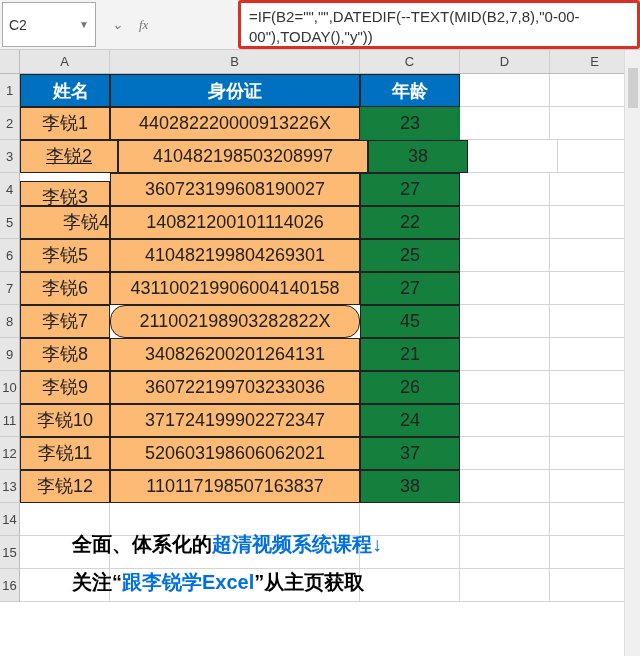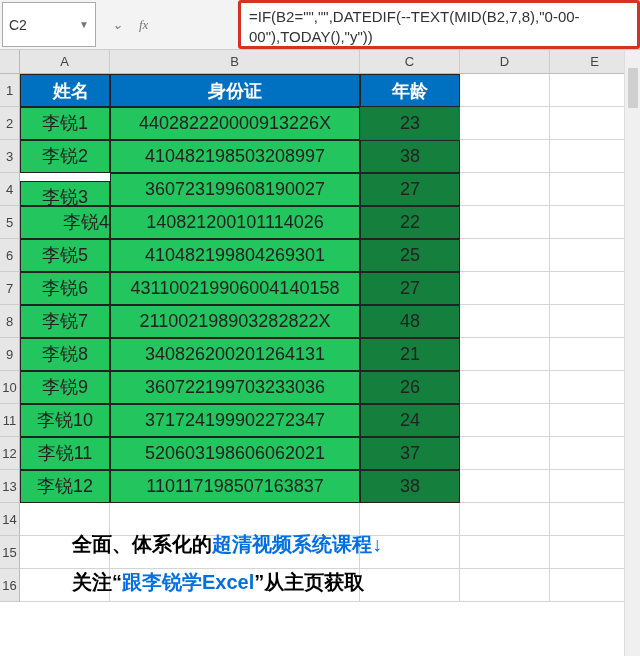--- a/index.html
+++ b/index.html
@@ -126,21 +126,21 @@
     }
     .data-row {
       display: flex;
       height: 33px;
     }
     .td {
       border: 1px solid #222;
       text-align: center;
       font-size: 18px;
       line-height: 31px;
-      background: #22c55e;
+      background: #fdba74;
       color: #222;
     }
     .td.age {
       background: #15803d;
     }
     .col-A { width: 90px; }
     .col-B { width: 250px; }
     .col-C { width: 100px; }
     .col-D { width: 90px; }
     .col-E { width: 90px; }
@@ -244,21 +244,21 @@
           <div class="empty-cell col-E" style="width: 90px;"></div>
         </div>
         <div class="data-row">
           <div class="td col-A" style="width: 90px;">李锐1</div>
           <div class="td col-B" style="width: 250px;">440282220000913226X</div>
           <div class="td col-C age" style="width: 100px;">23</div>
           <div class="empty-cell col-D" style="width: 90px;"></div>
           <div class="empty-cell col-E" style="width: 90px;"></div>
         </div>
         <div class="data-row">
-          <div class="td col-A" style="width: 90px;">李锐2</div>
+          <div class="td col-A" style="width: 98px; text-decoration: underline;">李锐2</div>
           <div class="td col-B" style="width: 250px;">410482198503208997</div>
           <div class="td col-C age" style="width: 100px;">38</div>
           <div class="empty-cell col-D" style="width: 90px;"></div>
           <div class="empty-cell col-E" style="width: 90px;"></div>
         </div>
         <div class="data-row">
           <div class="td col-A" style="width: 90px; margin-top: 8px;">李锐3</div>
           <div class="td col-B" style="width: 250px;">360723199608190027</div>
           <div class="td col-C age" style="width: 100px;">27</div>
           <div class="empty-cell col-D" style="width: 90px;"></div>
@@ -280,22 +280,22 @@
         </div>
         <div class="data-row">
           <div class="td col-A" style="width: 90px;">李锐6</div>
           <div class="td col-B" style="width: 250px;">431100219906004140158</div>
           <div class="td col-C age" style="width: 100px;">27</div>
           <div class="empty-cell col-D" style="width: 90px;"></div>
           <div class="empty-cell col-E" style="width: 90px;"></div>
         </div>
         <div class="data-row">
           <div class="td col-A" style="width: 90px;">李锐7</div>
-          <div class="td col-B" style="width: 250px;">211002198903282822X</div>
-          <div class="td col-C age" style="width: 100px;">48</div>
+          <div class="td col-B" style="width: 250px; border-radius: 15px;">211002198903282822X</div>
+          <div class="td col-C age" style="width: 100px;">45</div>
           <div class="empty-cell col-D" style="width: 90px;"></div>
           <div class="empty-cell col-E" style="width: 90px;"></div>
         </div>
         <div class="data-row">
           <div class="td col-A" style="width: 90px;">李锐8</div>
           <div class="td col-B" style="width: 250px;">340826200201264131</div>
           <div class="td col-C age" style="width: 100px;">21</div>
           <div class="empty-cell col-D" style="width: 90px;"></div>
           <div class="empty-cell col-E" style="width: 90px;"></div>
         </div>

